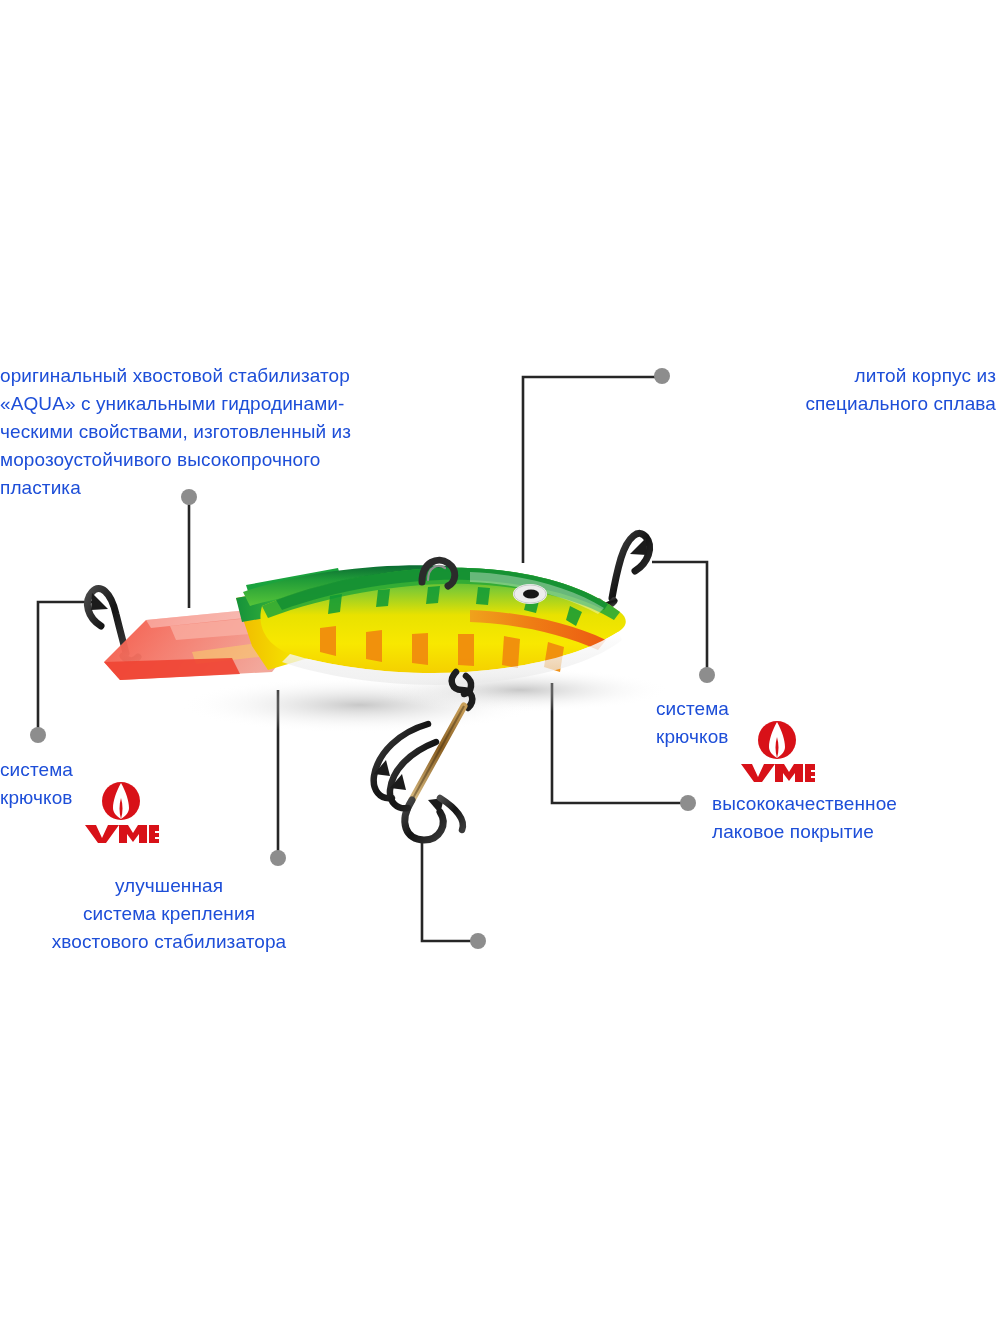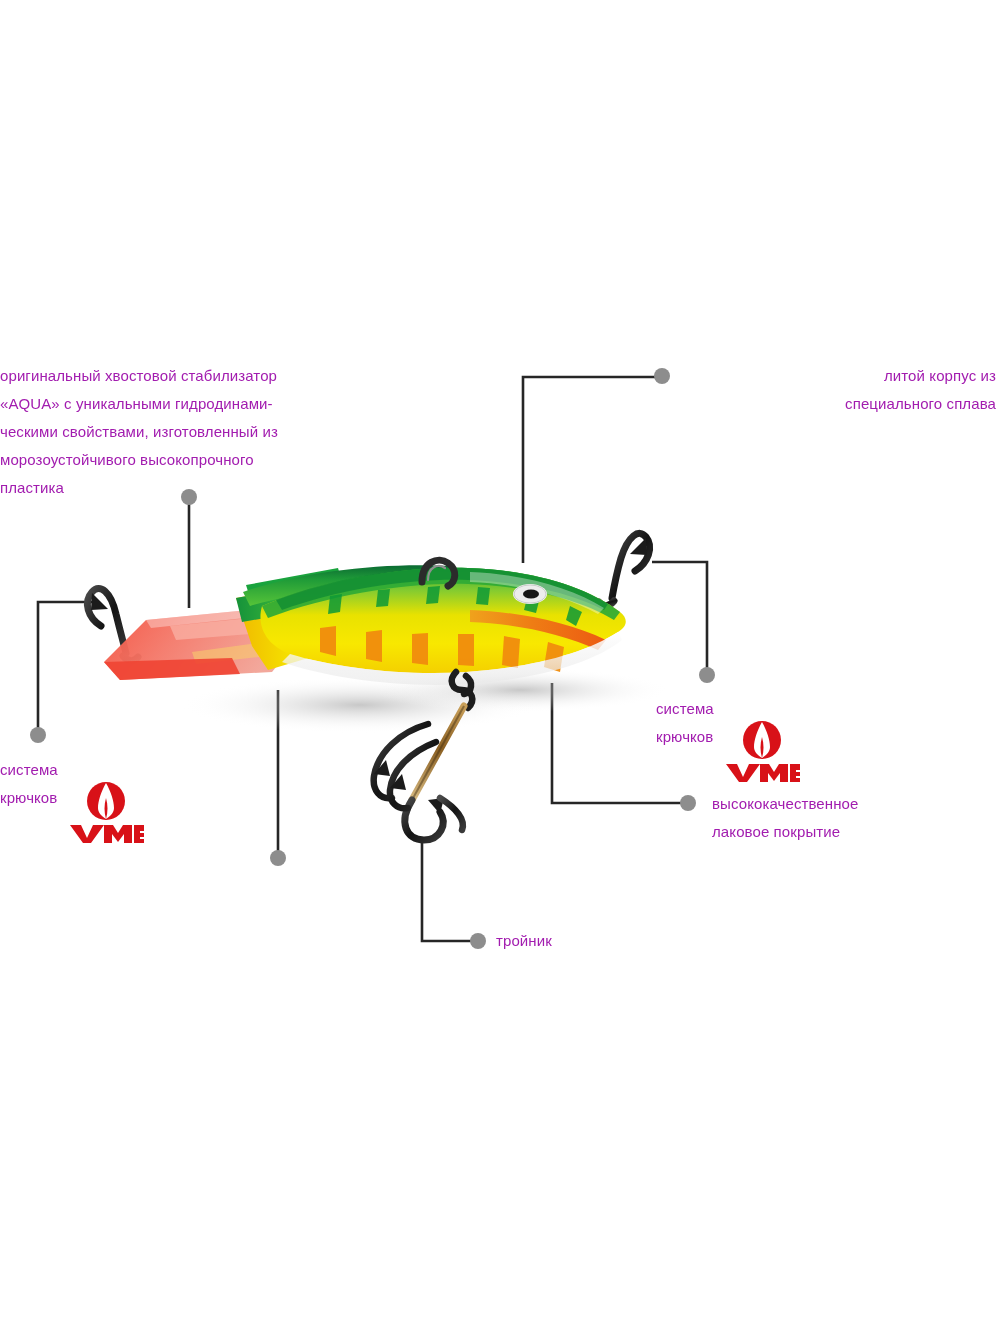--- a/index.html
+++ b/index.html
@@ -10,22 +10,22 @@
   #page {
     position: relative;
     width: 1000px;
     height: 1333px;
     background: #ffffff;
     font-family: "Liberation Sans", "DejaVu Sans", sans-serif;
     overflow: hidden;
   }
   .callout {
     position: absolute;
-    color: #a21caf;
-    font-size: 15px;
+    color: #1d4ed8;
+    font-size: 19px;
     line-height: 28px;
     font-weight: 400;
     white-space: pre-line;
     letter-spacing: 0.1px;
   }
   .cal-tail-stab {
     left: 0px;
     top: 362px;
     width: 490px;
     text-align: left;
@@ -310,16 +310,18 @@
           <path d="M36 44 L45 44 L50 52 L55 44 L64 44 L64 62 L56 62 L56 53 L50 61 L44 53 L44 62 L36 62 Z"></path>
           <path d="M66 44 L76 44 L76 50 L72 50 L72 52 L76 52 L76 56 L72 56 L72 58 L76 58 L76 62 L66 62 Z"></path>
         </g>
       </svg>
     </span>
   </div>
 
   <div class="callout cal-lacquer">высококачественное
 лаковое покрытие</div>
 
-
-  <div class="callout cal-treble">тройник</div>
+  <div class="callout cal-mount">улучшенная
+система крепления
+хвостового стабилизатора</div>
+
 
 </div>
 
 </body></html>

